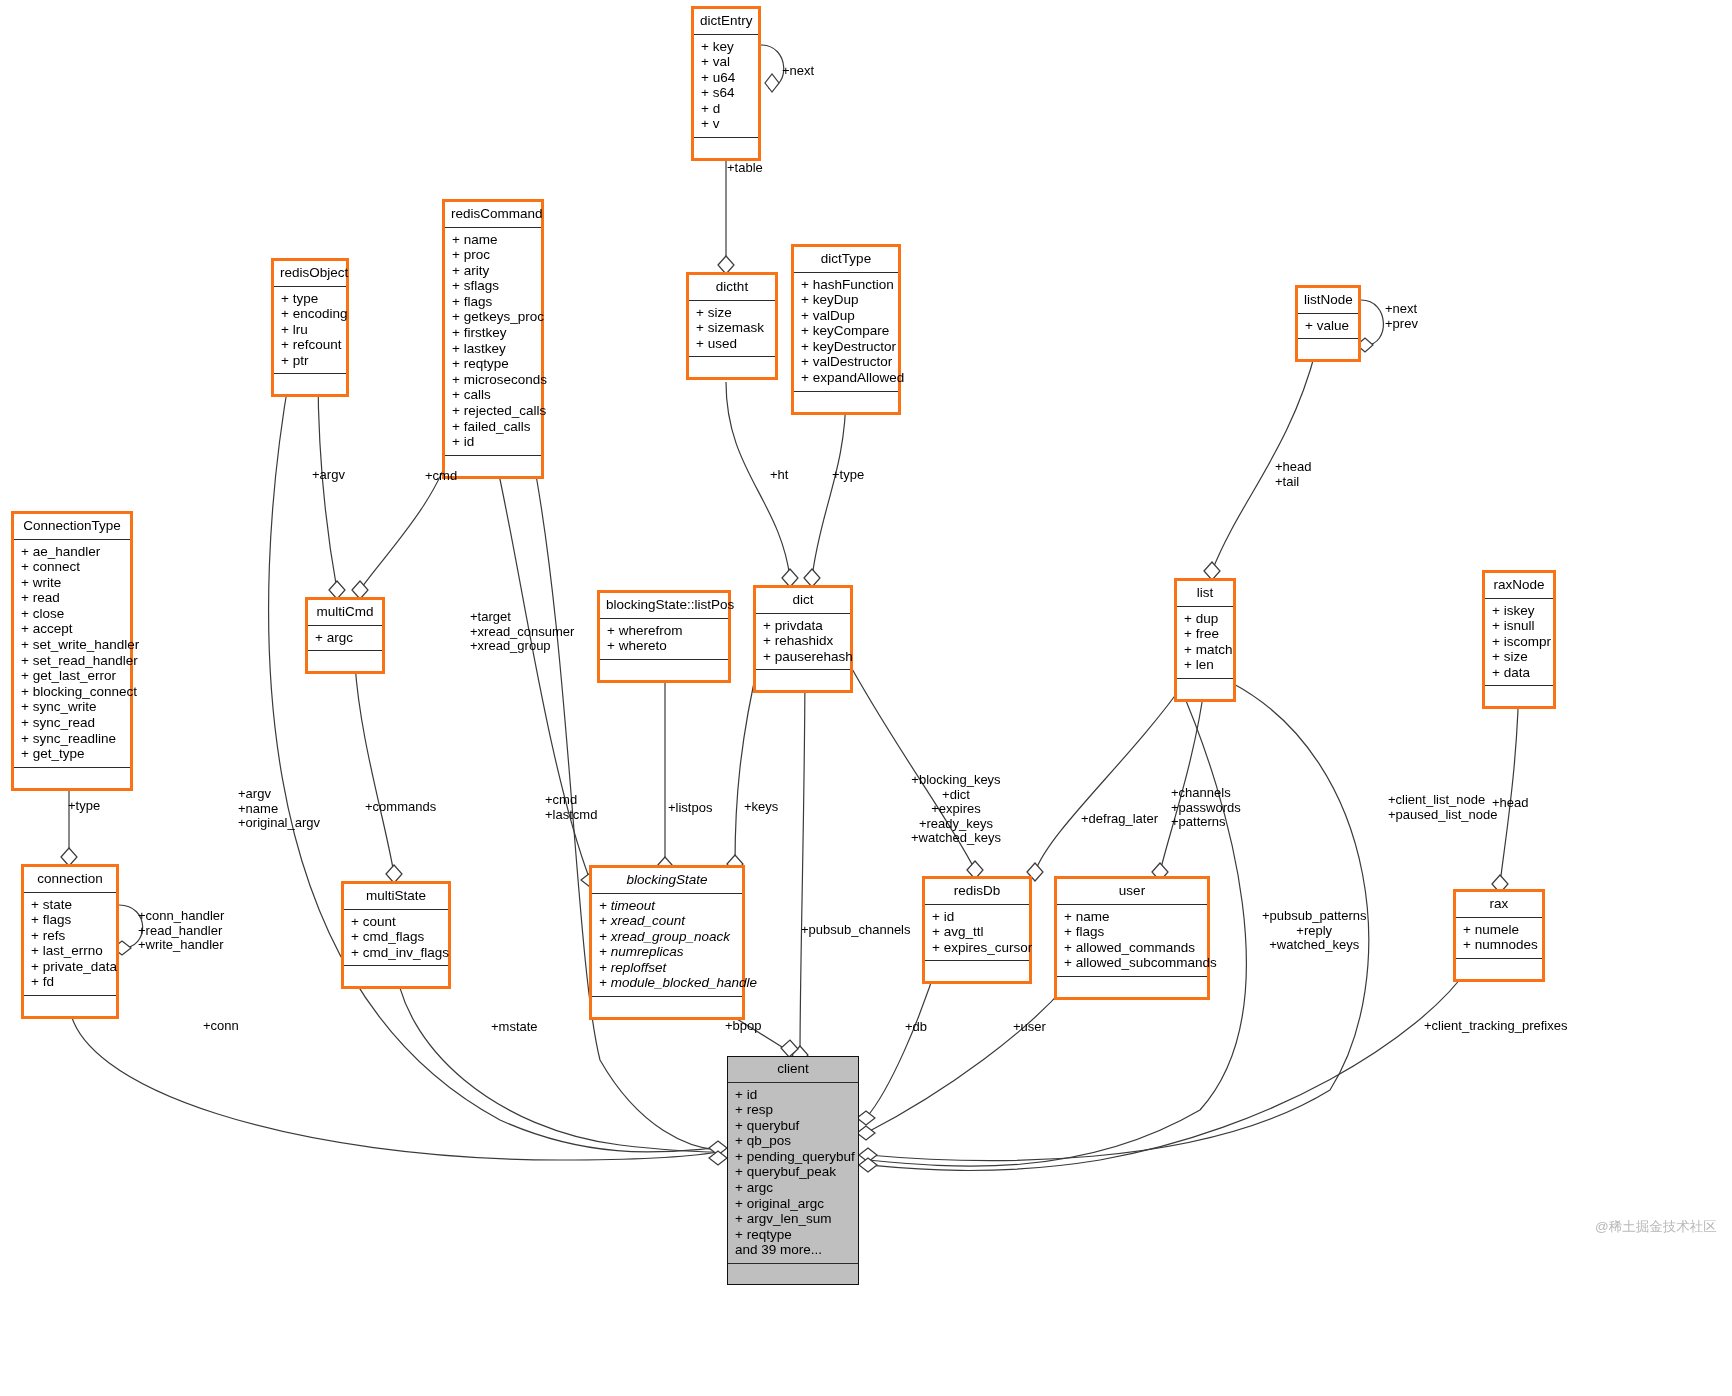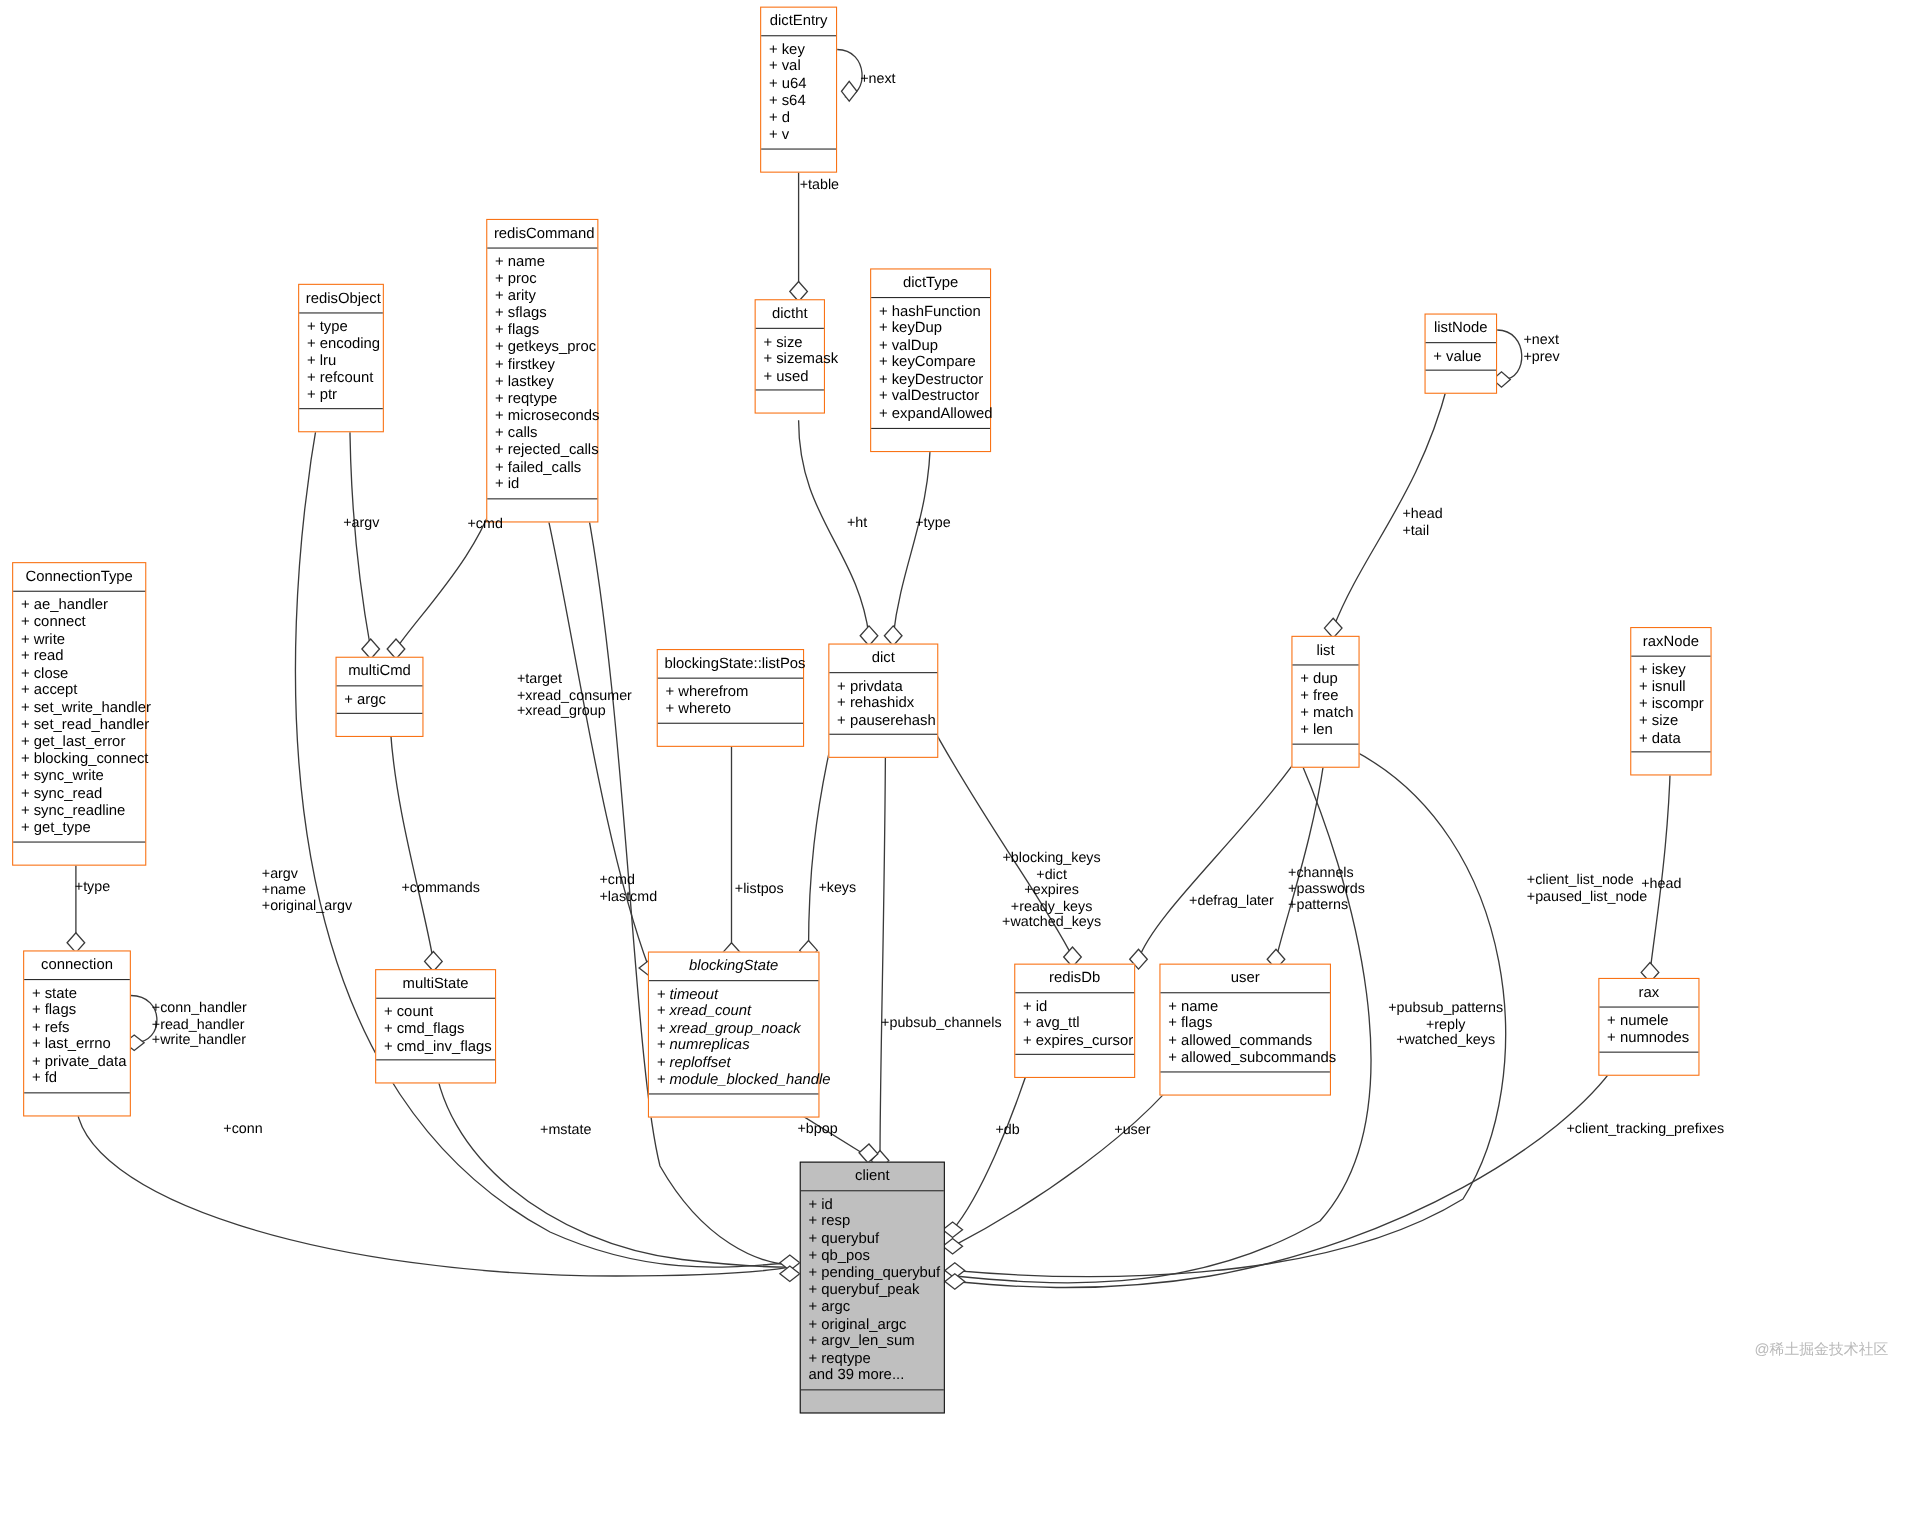--- a/index.html
+++ b/index.html
@@ -1,19 +1,19 @@
 <!DOCTYPE html>
 <html><head>
 <meta charset="utf-8">
 <style>
   html,body{margin:0;padding:0;background:#ffffff;}
   body{font-family:"Liberation Sans", sans-serif;}
   #canvas{position:relative;width:1732px;height:1396px;overflow:hidden;background:#fff;}
   svg#wires{position:absolute;left:0;top:0;width:1732px;height:1396px;pointer-events:none;}
-  .umlbox{position:absolute;border:1px solid #f97316;background:#fff;box-sizing:border-box;}
+  .umlbox{position:absolute;border:3px solid #f97316;background:#fff;box-sizing:border-box;}
   .umlbox.hl{background:#bfbfbf;border:1px solid #111;}
   .uml-title{text-align:center;font-size:13.5px;color:#000;padding:4px 6px 5px 6px;border-bottom:1px solid #2b2b2b;line-height:1.15;}
   .uml-attrs{padding:4px 7px 5px 7px;border-bottom:1px solid #2b2b2b;}
   .uml-attrs div{font-size:13.5px;color:#000;line-height:15.6px;white-space:nowrap;}
   .uml-ops{height:20px;}
   .edge-label{position:absolute;font-size:13px;color:#000;line-height:14.6px;white-space:pre;}
   .edge-label.ctr{text-align:center;}
   .watermark{position:absolute;font-size:13.5px;color:#b9b9b9;white-space:nowrap;}
 </style>
 </head>
@@ -150,21 +150,21 @@
         <div class="uml-title">redisObject</div>
         <div class="uml-attrs">
           <div>+ type</div>
           <div>+ encoding</div>
           <div>+ lru</div>
           <div>+ refcount</div>
           <div>+ ptr</div>
         </div>
         <div class="uml-ops"></div>
       </div>
-      <div class="umlbox" style="left: 686px; top: 272px; width: 64px;">
+      <div class="umlbox" style="left: 686px; top: 272px; width: 92px;">
         <div class="uml-title">dictht</div>
         <div class="uml-attrs">
           <div>+ size</div>
           <div>+ sizemask</div>
           <div>+ used</div>
         </div>
         <div class="uml-ops"></div>
       </div>
       <div class="umlbox" style="left: 791px; top: 244px; width: 110px;">
         <div class="uml-title">dictType</div>

